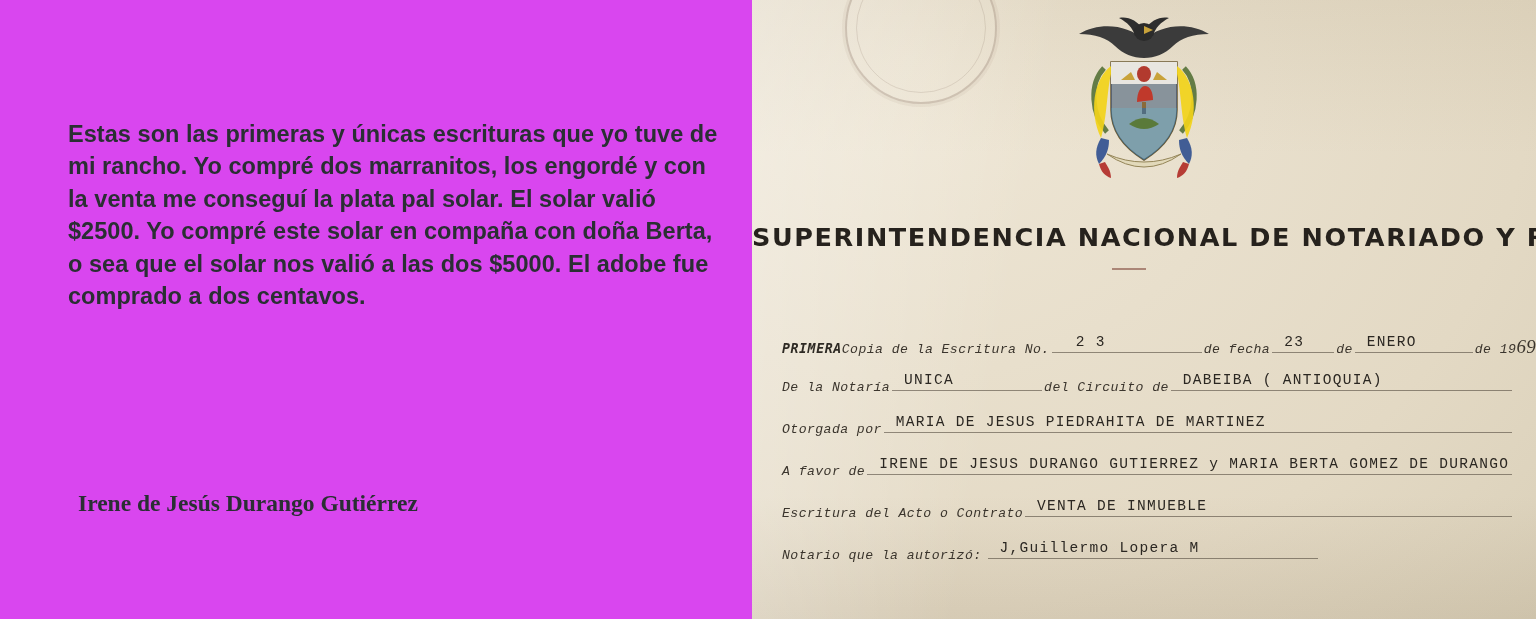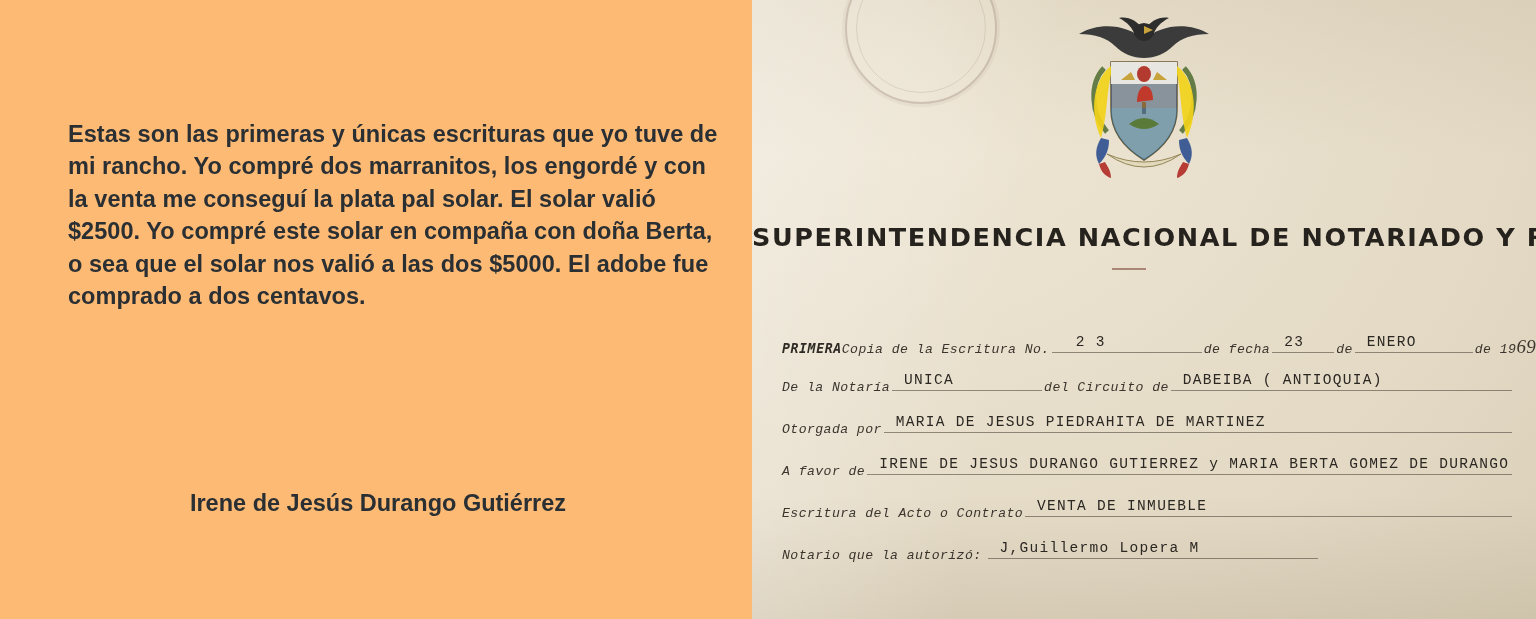--- a/index.html
+++ b/index.html
@@ -15,45 +15,46 @@
     width: 1536px;
     height: 619px;
     overflow: hidden;
     display: flex;
   }
   
   .left-panel {
     position: relative;
     width: 752px;
     height: 619px;
-    background: #fdba74;
+    background: #d946ef;
     flex: 0 0 752px;
     box-sizing: border-box;
   }
   .testimony {
     position: absolute;
     left: 68px;
     top: 118px;
     width: 650px;
     font-size: 23.5px;
     line-height: 1.38;
     color: #2a2f33;
     font-weight: 600;
     letter-spacing: 0.05px;
   }
   .attribution {
     position: absolute;
     right: 74px;
     top: 487px;
     width: 600px;
-    text-align: center;
+    text-align: left;
     font-size: 23.5px;
     line-height: 1.38;
     color: #2a2f33;
     font-weight: 600;
+    font-family: Liberation Serif, serif;
   }
   
   .doc-panel {
     position: relative;
     width: 784px;
     height: 619px;
     flex: 0 0 784px;
     background:
       radial-gradient(ellipse at 20% 10%, #efe7d6 0%, #e8dfcc 40%, #e3d9c4 70%, #dad0b9 100%);
     overflow: hidden;

